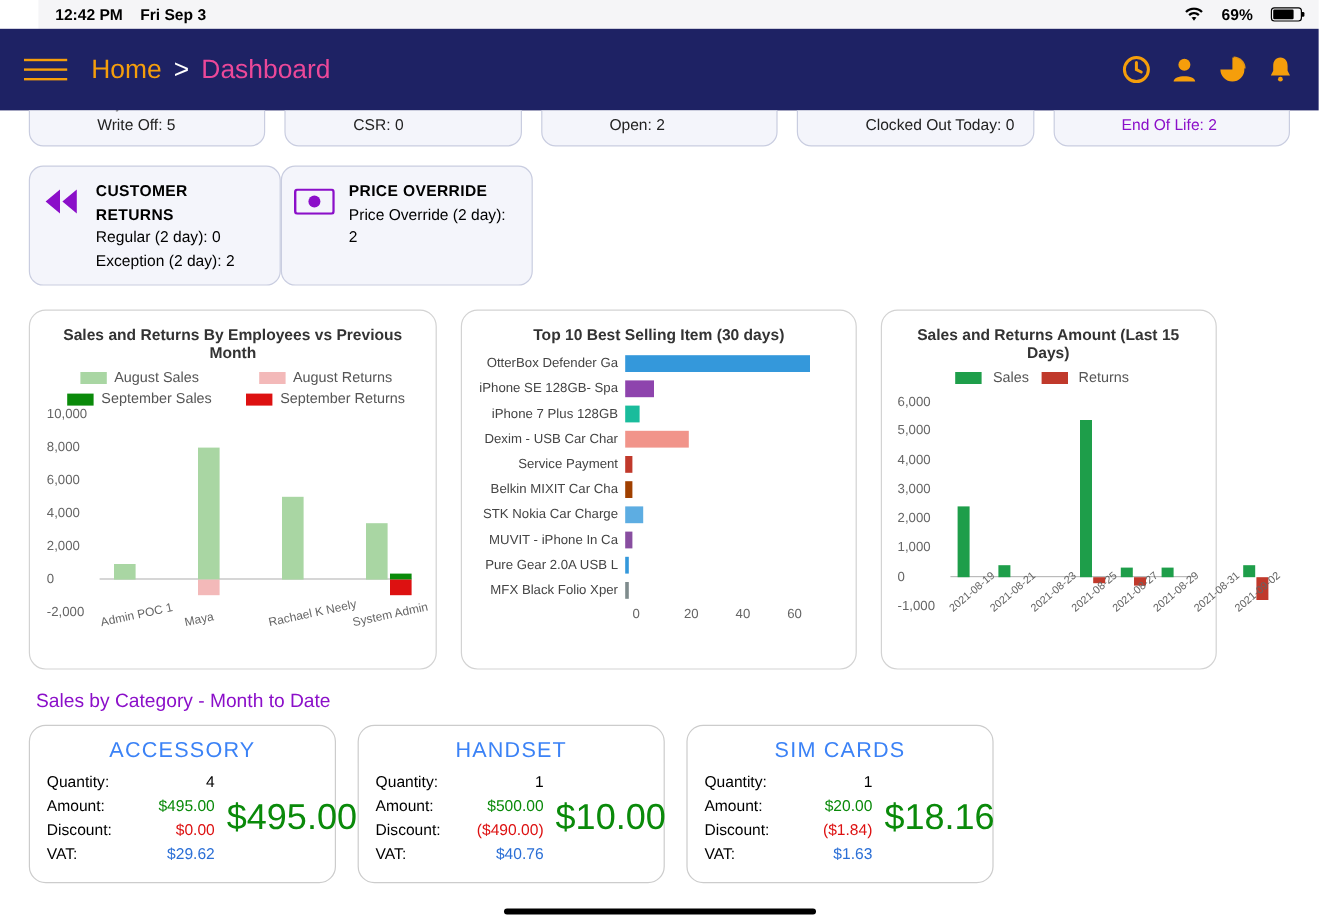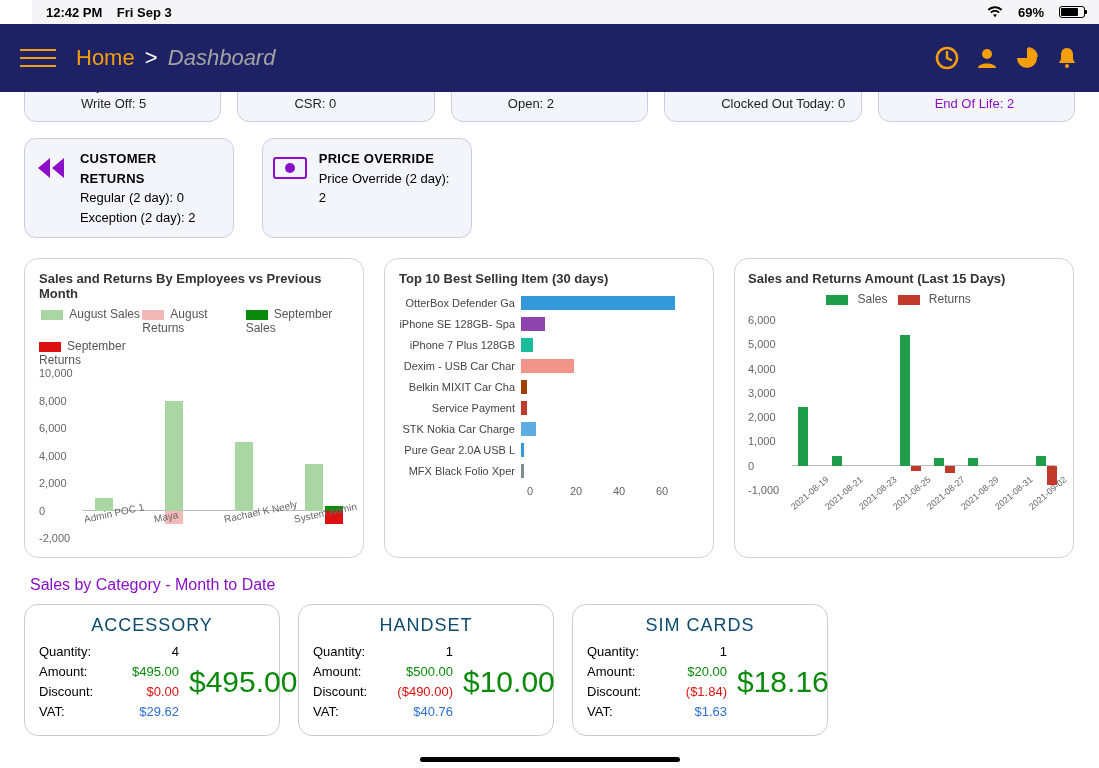--- a/index.html
+++ b/index.html
@@ -14,49 +14,49 @@
   .battery .fill { position:absolute; left:1px; top:1px; height:8px; background:#000; border-radius:1px; }
 
   
   .nav-bar { height:68px; background:#1e2264; display:flex; align-items:center; padding:0 20px; justify-content:space-between; }
   .nav-left { display:flex; align-items:center; gap:20px; }
   .hamburger { display:flex; flex-direction:column; gap:6px; cursor:pointer; }
   .hamburger span { display:block; width:36px; height:2px; background:#f59e0b; }
   .breadcrumb { font-size:22px; }
   .breadcrumb .home { color:#f59e0b; }
   .breadcrumb .sep { color:#fff; margin:0 4px; }
-  .breadcrumb .current { color:#a3a3a3;font-style:italic; }
+  .breadcrumb .current { color:#ec4899; }
   .nav-right { display:flex; align-items:center; gap:16px; }
   .nav-icon { width:24px; height:24px; fill:#f59e0b; cursor:pointer; }
 
   .content { padding:0 24px; height:calc(768px - 24px - 68px - 20px); overflow:hidden; }
 
   
   .cards-row { display:flex; gap:16px; margin-top:-48px; }
   .partial-card { flex:1; border:1px solid #c9cde0; border-radius:12px; background:#f4f5fb; height:78px; display:flex; padding:8px 10px; overflow:hidden; position:relative; }
   .partial-inner { display:flex; flex-direction:column; justify-content:flex-end; font-size:13px; color:#222; margin-left:46px; line-height:1.4; }
   .partial-card.eol .line { color:#8b0fc9; }
 
   
-  .cards-row2 { display:flex; gap:28px; margin-top:16px; }
+  .cards-row2 { display:flex; gap:0; margin-top:16px; }
   .small-card { border:1px solid #c9cde0; border-radius:12px; background:#f4f5fb; padding:10px 12px 10px 8px; display:flex; gap:10px; align-items:flex-start; width:210px; }
   .card-icon { width:38px; height:38px; display:flex; align-items:center; justify-content:center; }
   .card-body { font-size:13px; line-height:1.5; }
   .card-title { font-weight:700; letter-spacing:.3px; }
 
   
   .panels-row { display:flex; gap:20px; margin-top:20px; }
   .panel { border:1px solid #d3d3d3; border-radius:14px; padding:12px 14px 10px; }
-  .panel-title { font-size:13px; font-weight:600; color:#333; margin-bottom:6px; }
+  .panel-title { text-align:center; font-size:13px; font-weight:600; color:#333; margin-bottom:6px; }
   .panel1 { width:340px; height:300px; position:relative; }
   .panel2 { width:330px; height:300px; }
-  .panel3 { width:340px; height:300px; position:relative;padding-left:13px; }
-
-  
-  .legend1 { font-size:12px; color:#555; display:grid; grid-template-columns:1fr 1fr 1fr; row-gap:4px; justify-items:center; margin-bottom:6px;}
+  .panel3 { width:280px; height:300px; position:relative;padding-left:13px; }
+
+  
+  .legend1 { font-size:12px; color:#555; display:grid; grid-template-columns:1fr 1fr; row-gap:4px; justify-items:center; margin-bottom:6px;}
   .swatch { display:inline-block; width:22px; height:10px; margin-right:6px; vertical-align:middle; }
 
   .chart1-area { position:relative; height:165px; margin-left:44px; margin-right:6px; border-bottom:0; }
   .ylab { position:absolute; left:-44px; font-size:11px; color:#666; transform:translateY(50%); }
   .zero-line { position:absolute; left:0; right:0; height:1px; background:#bbb; }
   .bar { position:absolute; width:18px; }
   .xlabc1 { position:absolute; font-size:10px; color:#666; transform:rotate(-12deg); transform-origin:left top; white-space:nowrap; }
 
   
   .hbar-row { display:flex; align-items:center; font-size:11px; color:#444; height:21px; }
@@ -71,21 +71,21 @@
   .chart3-area { position:relative; height:180px; margin-left:44px; margin-right:4px; }
   .ylab3 { position:absolute; left:-44px; font-size:11px; color:#666; transform:translateY(50%); }
   .zero3 { position:absolute; left:0; right:0; height:1px; background:#bbb; }
   .b3 { position:absolute; width:10px; }
   .xlab3 { position:absolute; font-size:9px; color:#666; transform:rotate(-40deg); transform-origin:left top; white-space:nowrap; }
 
   
   .sbc-title { color:#8b0fc9; font-size:16px; margin:18px 0 10px 6px; }
   .sbc-row { display:flex; gap:18px; }
   .sbc-card { border:1px solid #ccc; border-radius:14px; padding:10px 14px 12px; width:256px; }
-  .sbc-head { text-align:center; color:#0c4a6e; font-size:18px; letter-spacing:1px; margin-bottom:6px; }
+  .sbc-head { text-align:center; color:#3b82f6; font-size:18px; letter-spacing:1px; margin-bottom:6px; }
   .sbc-body { display:flex; gap:10px; align-items:center; }
   .sbc-metrics { font-size:13px; line-height:1.55; }
   .sbc-metrics .row { display:flex; }
   .sbc-metrics .lab { width:70px; }
   .sbc-metrics .val { width:70px; text-align:right; }
   .green { color:#0a8a0a; }
   .red { color:#d11; }
   .blue { color:#2b6fd6; }
   .big-amount { color:#0a8a0a; font-size:30px; font-weight:500; }
 
@@ -257,35 +257,41 @@
               <div class="hbar-fill" style="width: 6.66667%; background: rgb(26, 188, 156);"></div>
             </div>
           </div>
           <div class="hbar-row">
             <div class="hbar-label">Dexim - USB Car Char</div>
             <div class="hbar-track">
               <div class="hbar-fill" style="width: 30%; background: rgb(241, 148, 138);"></div>
             </div>
           </div>
           <div class="hbar-row">
+            <div class="hbar-label">Service Payment</div>
+            <div class="hbar-track">
+              <div class="hbar-fill" style="width: 3.33333%; background: rgb(192, 57, 43);"></div>
+            </div>
+          </div>
+          <div class="hbar-row">
             <div class="hbar-label">Belkin MIXIT Car Cha</div>
             <div class="hbar-track">
               <div class="hbar-fill" style="width: 3.33333%; background: rgb(160, 64, 0);"></div>
             </div>
           </div>
           <div class="hbar-row">
-            <div class="hbar-label">Service Payment</div>
-            <div class="hbar-track">
-              <div class="hbar-fill" style="width: 3.33333%; background: rgb(192, 57, 43);"></div>
-            </div>
-          </div>
-          <div class="hbar-row">
             <div class="hbar-label">STK Nokia Car Charge</div>
             <div class="hbar-track">
               <div class="hbar-fill" style="width: 8.33333%; background: rgb(93, 173, 226);"></div>
+            </div>
+          </div>
+          <div class="hbar-row">
+            <div class="hbar-label">MUVIT - iPhone In Ca</div>
+            <div class="hbar-track">
+              <div class="hbar-fill" style="width: 3.33333%; background: rgb(136, 78, 160);"></div>
             </div>
           </div>
           <div class="hbar-row">
             <div class="hbar-label">Pure Gear 2.0A USB L</div>
             <div class="hbar-track">
               <div class="hbar-fill" style="width: 1.66667%; background: rgb(52, 152, 219);"></div>
             </div>
           </div>
           <div class="hbar-row">
             <div class="hbar-label">MFX Black Folio Xper</div>

